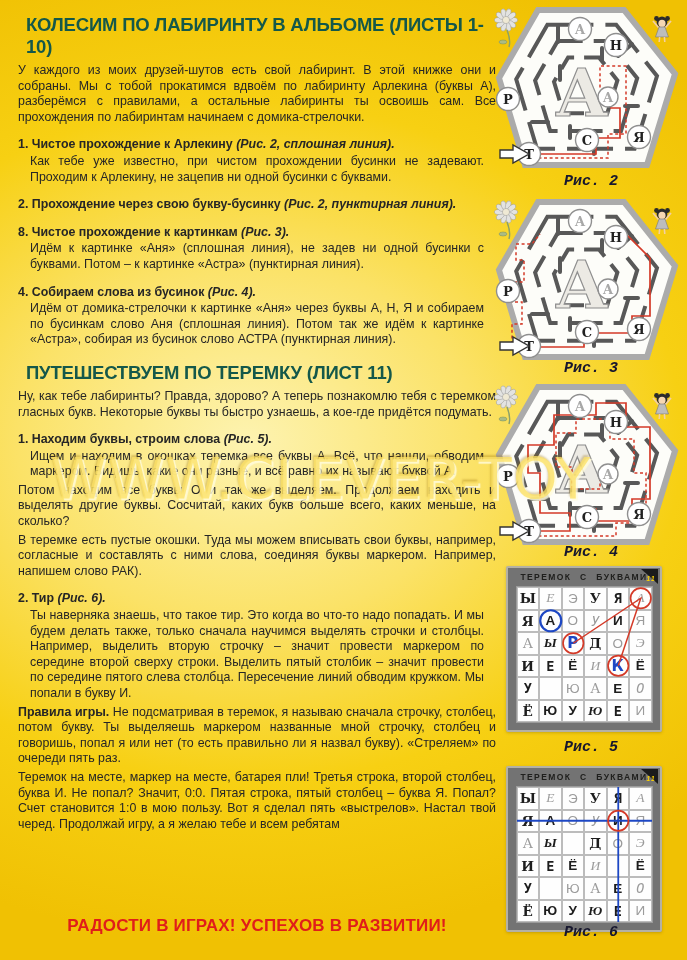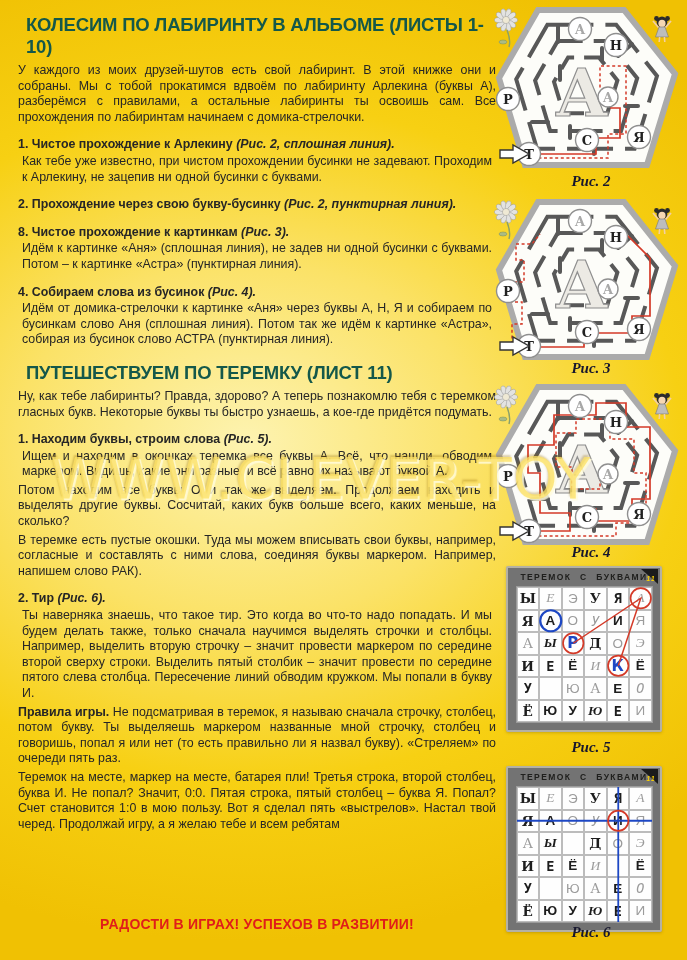--- a/index.html
+++ b/index.html
@@ -15,43 +15,43 @@
   }
   .green-head{
     font-size:18.5px;line-height:22px;font-weight:bold;color:#14584a;
     margin:8px 8px 5px;letter-spacing:-0.2px;text-align:left;
   }
   .green-head:first-child{margin-top:0;}
   .intro{margin:0 0 3px;}
   .item{margin-top:12px;}
   .item-title{font-weight:bold;text-align:left;}
   .item-note{font-style:italic;font-weight:bold;}
-  .item-body{margin:1px 4px 0;}
+  .item-body{margin:1px 12px 0;}
   .para{margin:3px 0 0;}
   .lead{font-weight:bold;}
   .footer{
     position:absolute;left:18px;width:478px;top:916px;text-align:center;
-    color:#e01d1a;font-weight:bold;font-size:14px;letter-spacing:0.2px;
+    color:#e01d1a;font-weight:bold;font-size:17px;letter-spacing:0.2px;
   }
   
   .watermark{
     position:absolute;left:50px;top:446px;z-index:6;pointer-events:none;
     font-family:"DejaVu Sans",sans-serif;font-weight:normal;font-size:57px;
     letter-spacing:1px;white-space:nowrap;
     color:rgba(252,226,102,.78);
     text-shadow:2px 2px 1px rgba(255,252,220,.85), -1px -2px 2px rgba(150,105,0,.30);
   }
   
   .right-col{position:absolute;left:498px;top:0;width:189px;height:960px;}
   .maze-fig{position:absolute;left:0;width:189px;}
   .maze-fig svg{overflow:visible;display:block;}
   #fig2{top:4px;} #fig3{top:196px;} #fig4{top:381px;}
   .fig-cap{
     position:absolute;left:0;width:186px;text-align:center;
-    font-family:Liberation Serif, serif;font-weight:bold;font-style:italic;
+    font-family:Liberation Mono, monospace;font-weight:bold;font-style:italic;
     font-size:15px;color:#17172e;
   }
   #cap2{top:173px;} #cap3{top:360px;} #cap4{top:544px;}
   #cap5{top:739px;} #cap6{top:924px;}
   
   .card{
     position:absolute;left:8px;width:152px;
     border:2px solid #b4b1a4;border-radius:2px;background:#737373;
     box-shadow:0 1px 3px rgba(80,60,0,.25);
   }

